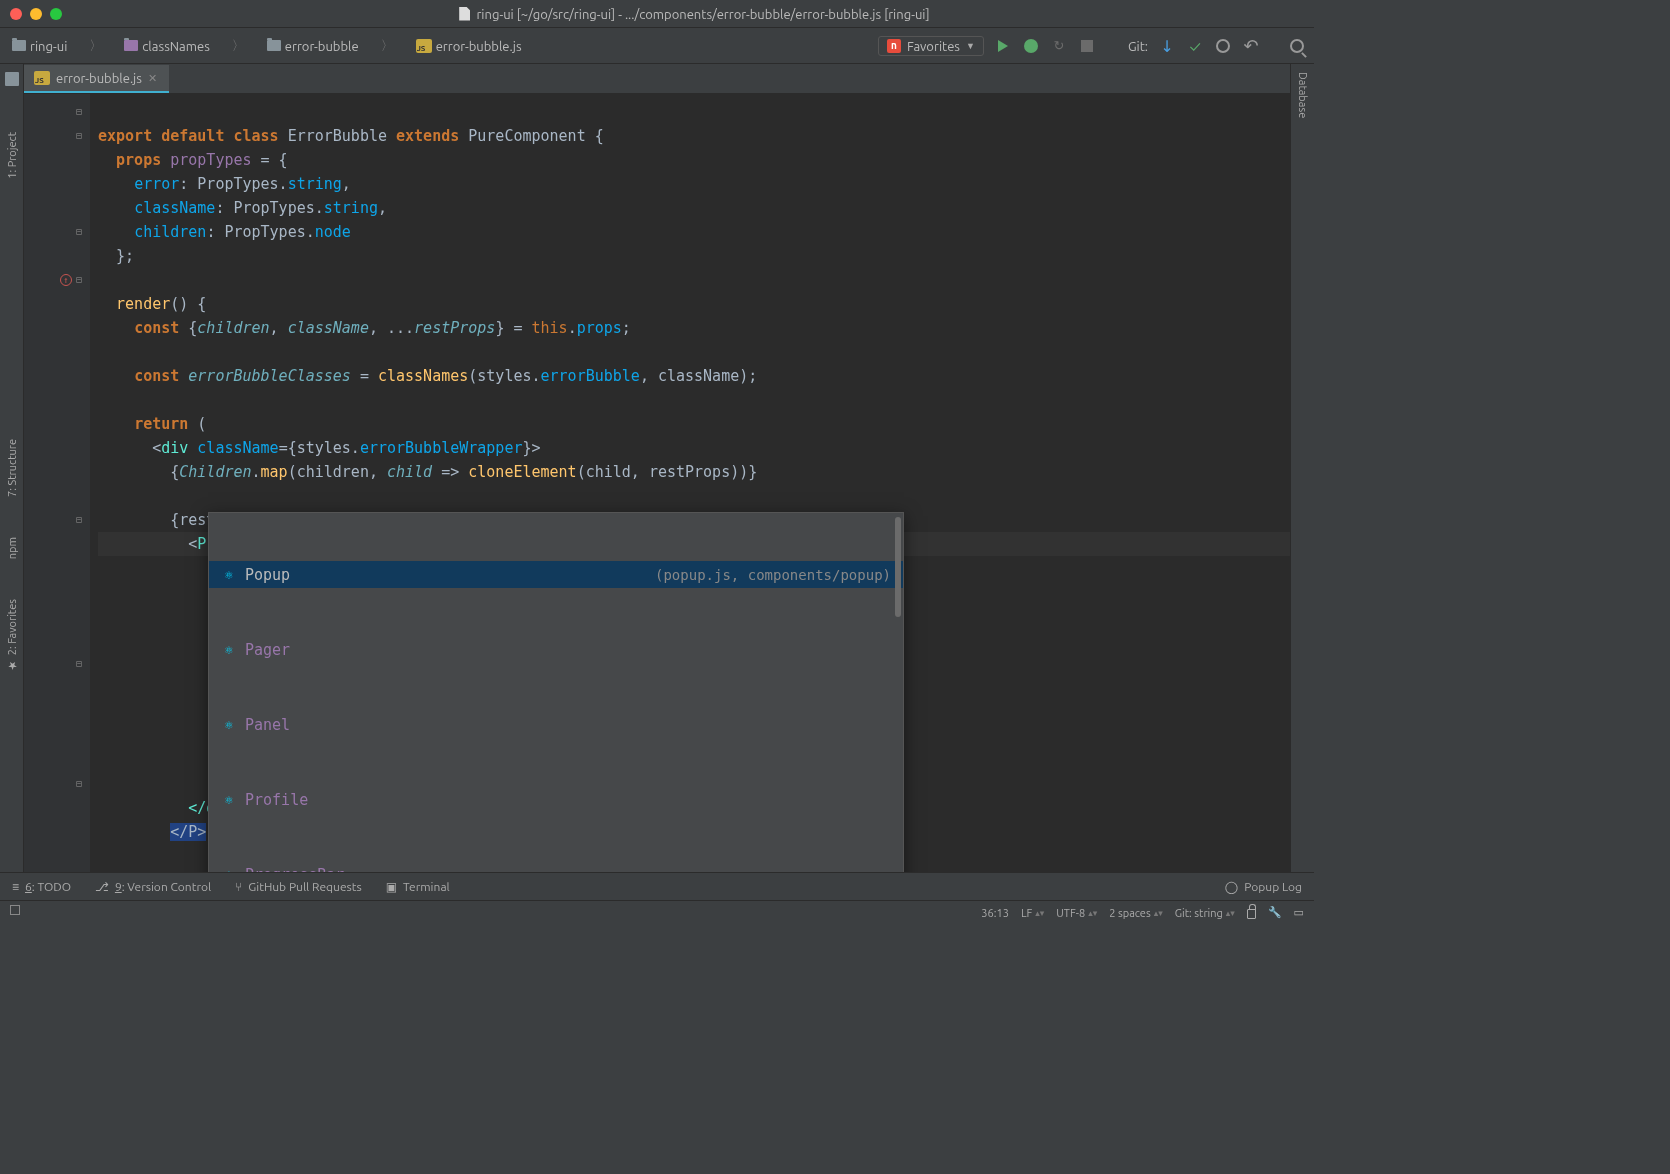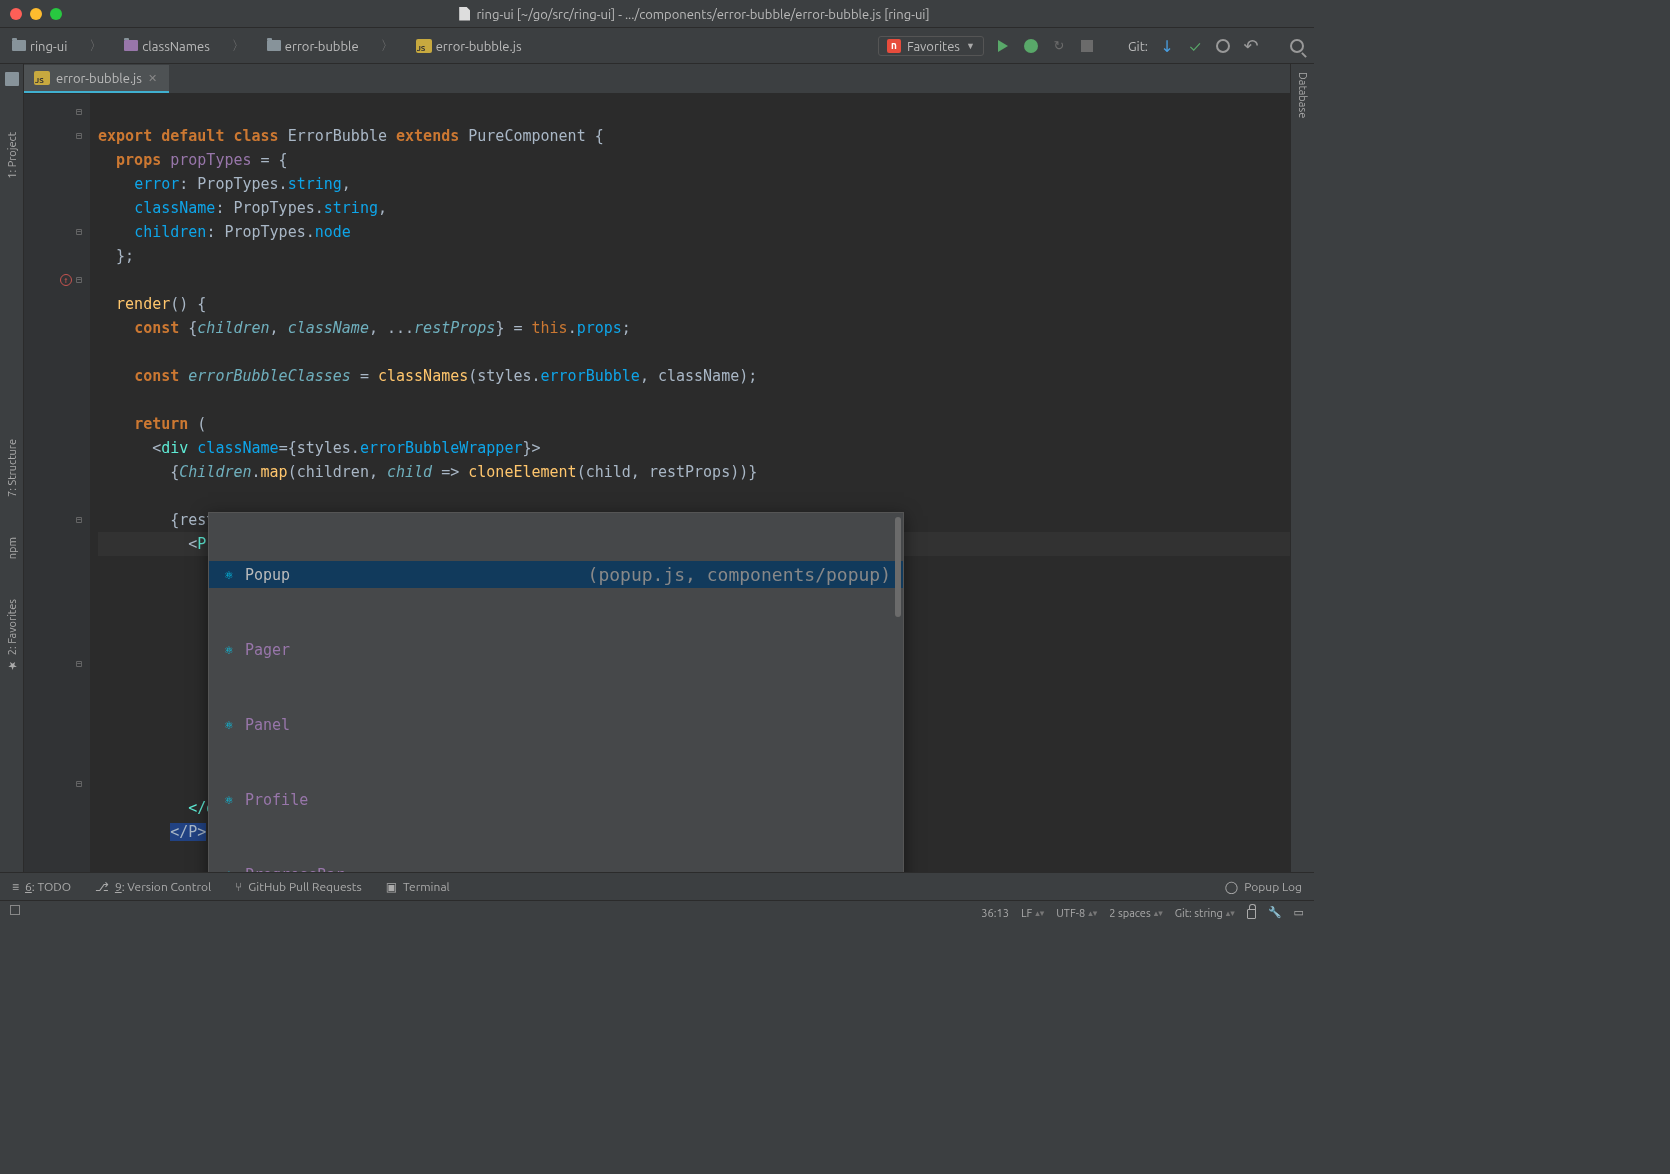--- a/index.html
+++ b/index.html
@@ -107,21 +107,21 @@
   box-shadow: 0 4px 16px rgba(0,0,0,0.5);
   font-family: Menlo, monospace;
   font-size: 15px;
 }
 .ac-item { height: 27px; display:flex; align-items:center; padding:0 12px; gap:8px;}
 .ac-item.selected { background: #113a5c; }
 .ac-icon { width:16px; height:16px; display:flex; align-items:center; justify-content:center;}
 .react-icon { color:#00d8ff; font-size:13px; }
 .ac-label { color:#9876aa; }
 .ac-item.selected .ac-label { color:#bbb; }
-.ac-hint { margin-left:auto; color:#888; font-size:18px;}
+.ac-hint { margin-left:auto; color:#888; font-size:14px;}
 .ac-scroll { position:absolute; right:2px; top:4px; width:6px; height:100px; background:#6b6b6b; border-radius:3px;}
 
 .bottom-tool-bar {
   height: 28px;
   background: #3c3f41;
   border-top: 1px solid #2b2b2b;
   display: flex;
   align-items: center;
   padding: 0 12px;
   gap: 24px;

